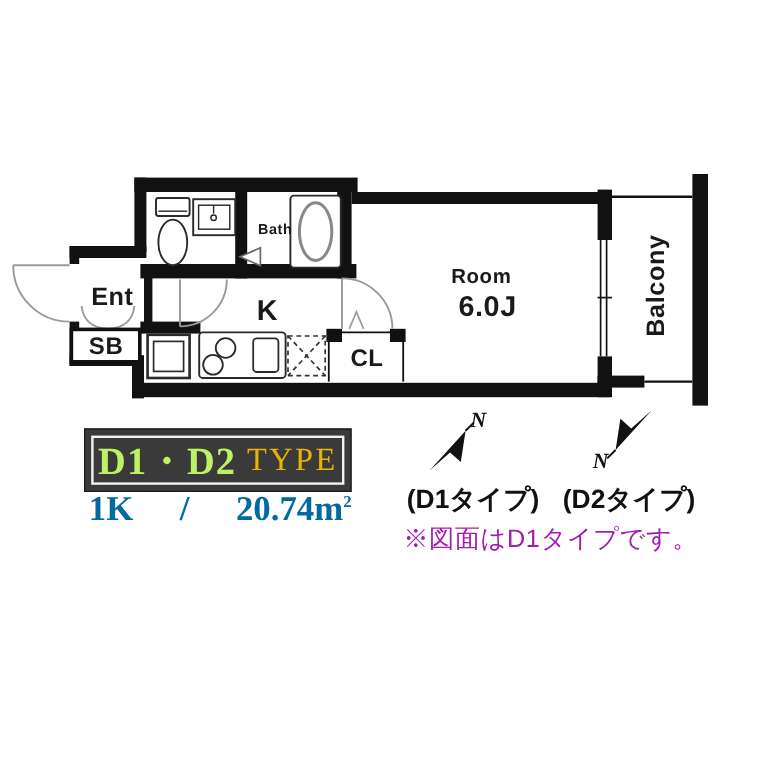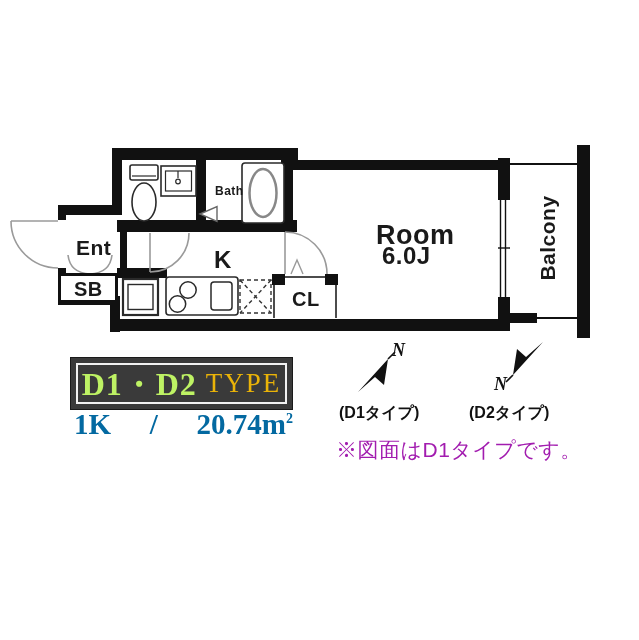--- a/index.html
+++ b/index.html
@@ -14,21 +14,21 @@
   }
   .lbl-balcony{
     left:547px;top:238px;font-size:21px;
     transform:translate(-50%,-50%) rotate(-90deg);transform-origin:center;
   }
   .north-n{
     position:absolute;font-family:"Liberation Serif", serif;font-style:italic;
     font-weight:bold;font-size:18px;color:#111;line-height:1;
   }
   .caption{
-    position:absolute;font-size:16px;color:#111;font-weight:bold;line-height:1.1;white-space:nowrap;
+    position:absolute;font-size:22px;color:#111;font-weight:bold;line-height:1.1;white-space:nowrap;
   }
   .note{
     position:absolute;font-size:21px;color:#a21caf;line-height:1.1;white-space:nowrap;
     font-weight:normal;letter-spacing:0.5px;
   }
   
   .title-box{
     position:absolute;left:70px;top:357px;width:223px;height:53px;
     background:#3a3a3a;border:1px solid #1a1a1a;box-sizing:border-box;
   }
@@ -172,21 +172,21 @@
         <line x1="513" y1="375" x2="506" y2="382" stroke="#111111" stroke-width="1.6"></line>
       </g>
     </g>
   </svg>
 
   <div class="lbl" style="left:76px;top:237px;font-size:21px;">Ent</div>
   <div class="lbl" style="left:74px;top:279px;font-size:20px;">SB</div>
   <div class="lbl" style="left:214px;top:248px;font-size:24px;">K</div>
   <div class="lbl" style="left:292px;top:289px;font-size:20px;">CL</div>
   <div class="lbl" style="left:215px;top:185px;font-size:12px;">Bath</div>
-  <div class="lbl" style="left:376px;top:222px;font-size:27px;text-align:right;">Room</div>
+  <div class="lbl" style="left:376px;top:222px;font-size:17px;text-align:right;">Room</div>
   <div class="lbl" style="left:382px;top:244px;font-size:24px;">6.0J</div>
   <div class="lbl lbl-balcony">Balcony</div>
 
   <div class="north-n" style="left:392px;top:341px;">N</div>
   <div class="north-n" style="left:494px;top:375px;">N</div>
   <div class="caption" style="left:339px;top:404px;">(D1タイプ)</div>
   <div class="caption" style="left:469px;top:404px;">(D2タイプ)</div>
 
   <div class="note" style="left:336px;top:438px;">※図面はD1タイプです。</div>
 

